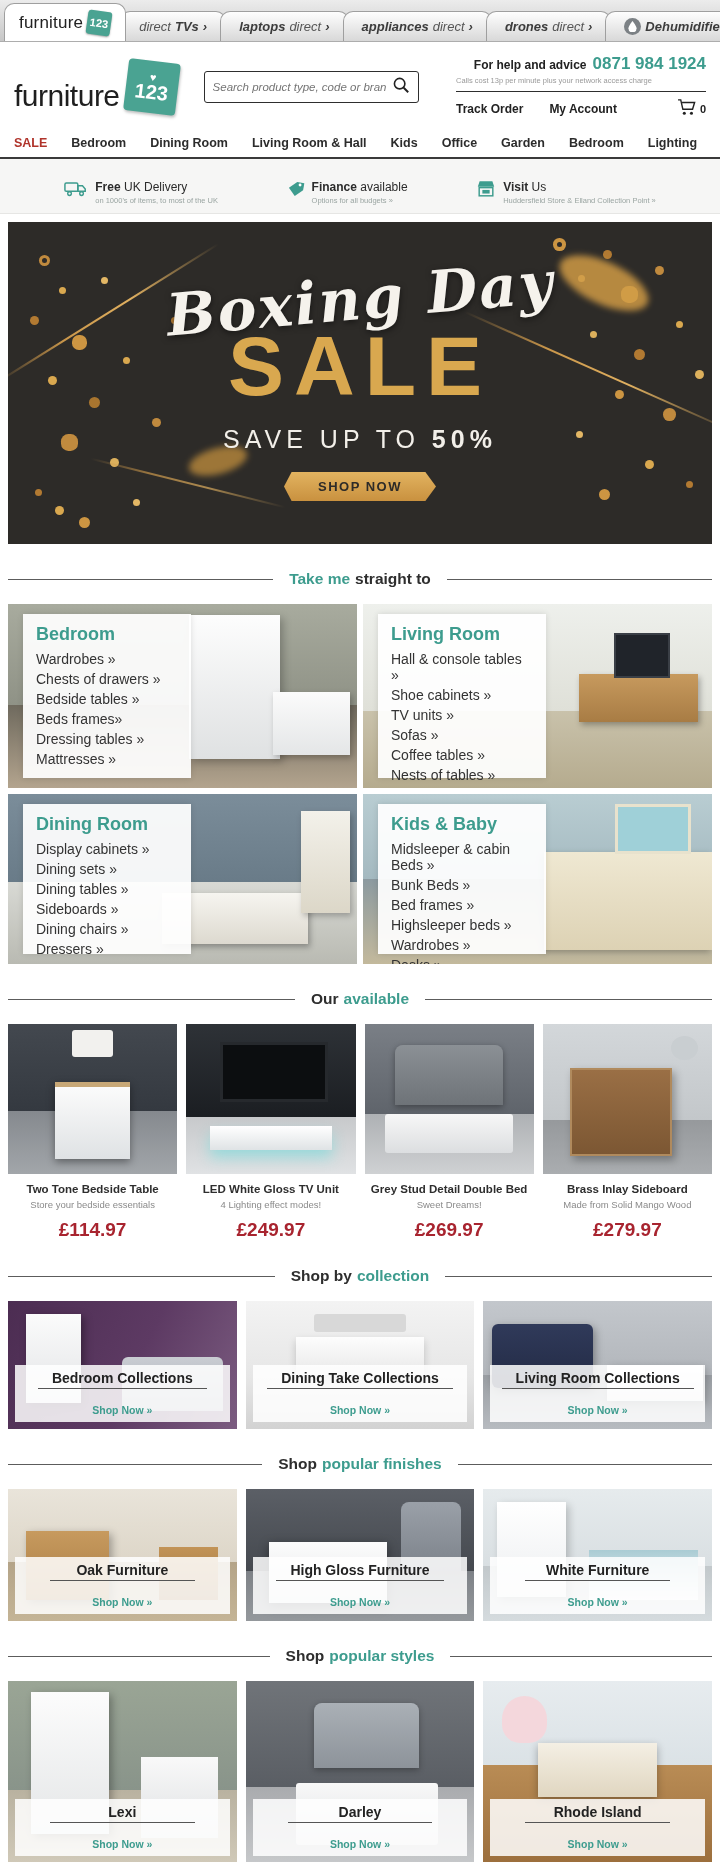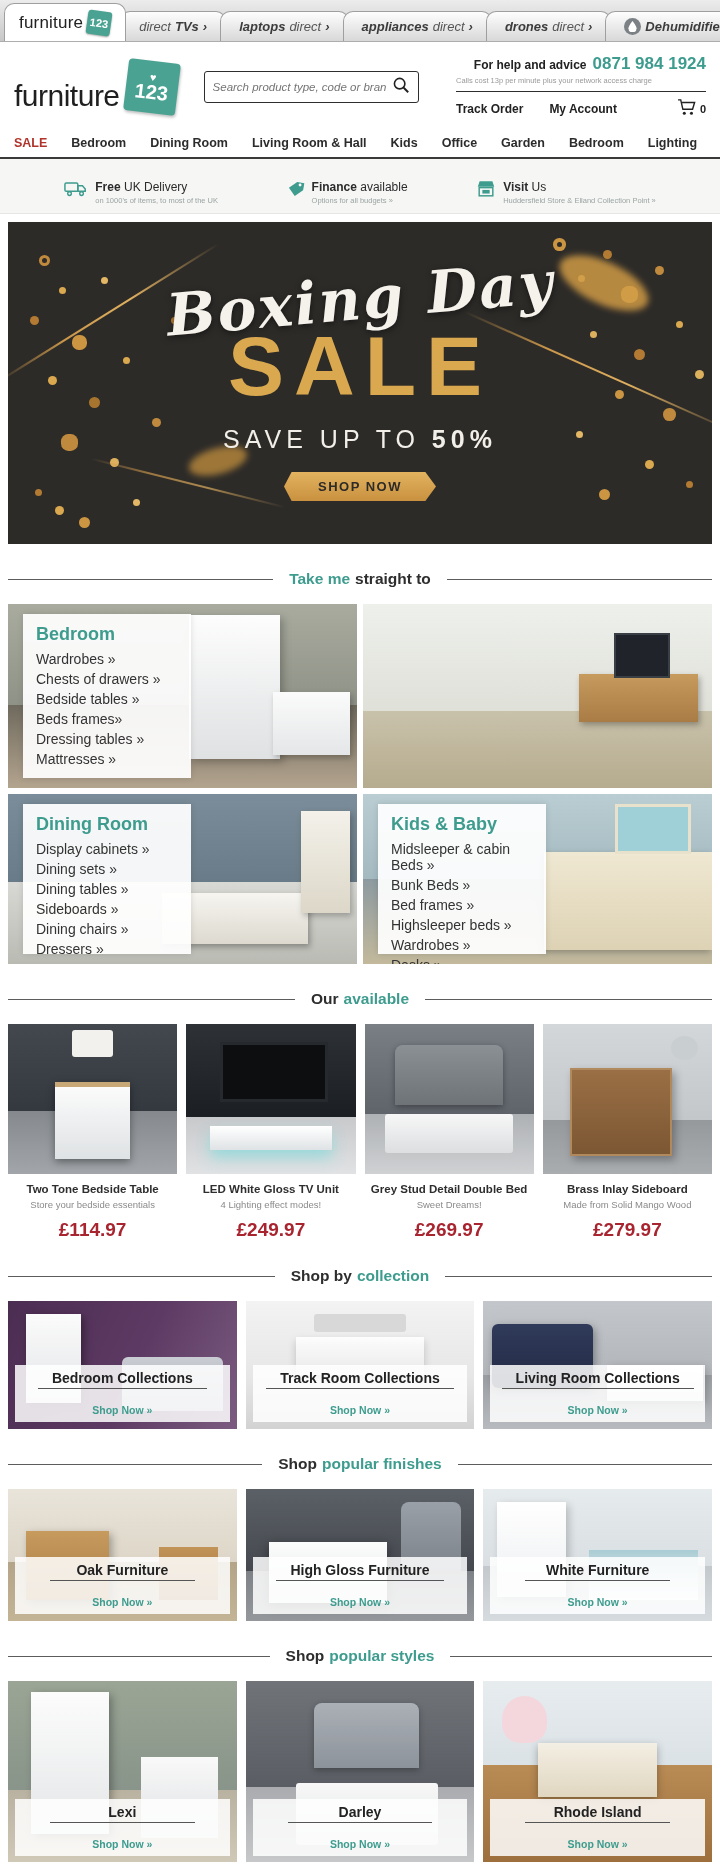--- a/index.html
+++ b/index.html
@@ -326,20 +326,29 @@
       <div class="cat-link">Wardrobes »</div>
       <div class="cat-link">Chests of drawers »</div>
       <div class="cat-link">Bedside tables »</div>
       <div class="cat-link">Beds frames»</div>
       <div class="cat-link">Dressing tables »</div>
       <div class="cat-link">Mattresses »</div>
     </div>
   </div>
   <div class="cat-card">
     <div class="photo ph-living"></div>
+    <div class="cat-panel">
+      <div class="cat-title">Living Room</div>
+      <div class="cat-link">Hall &amp; console tables »</div>
+      <div class="cat-link">Shoe cabinets »</div>
+      <div class="cat-link">TV units »</div>
+      <div class="cat-link">Sofas »</div>
+      <div class="cat-link">Coffee tables »</div>
+      <div class="cat-link">Nests of tables »</div>
+    </div>
   </div>
   <div class="cat-card short">
     <div class="photo ph-dining"></div>
     <div class="cat-panel">
       <div class="cat-title">Dining Room</div>
       <div class="cat-link">Display cabinets »</div>
       <div class="cat-link">Dining sets »</div>
       <div class="cat-link">Dining tables »</div>
       <div class="cat-link">Sideboards »</div>
       <div class="cat-link">Dining chairs »</div>
@@ -405,21 +414,21 @@
   <div class="tri-card h-col">
     <div class="photo ph-c1"></div>
     <div class="band">
       <div><span class="band-title">Bedroom Collections</span></div>
       <div class="band-cta">Shop Now »</div>
     </div>
   </div>
   <div class="tri-card h-col">
     <div class="photo ph-c2"></div>
     <div class="band">
-      <div><span class="band-title">Track Room Collections</span></div>
+      <div><span class="band-title">Dining Take Collections</span></div>
       <div class="band-cta">Shop Now »</div>
     </div>
   </div>
   <div class="tri-card h-col">
     <div class="photo ph-c3"></div>
     <div class="band">
       <div><span class="band-title">Living Room Collections</span></div>
       <div class="band-cta">Shop Now »</div>
     </div>
   </div>

